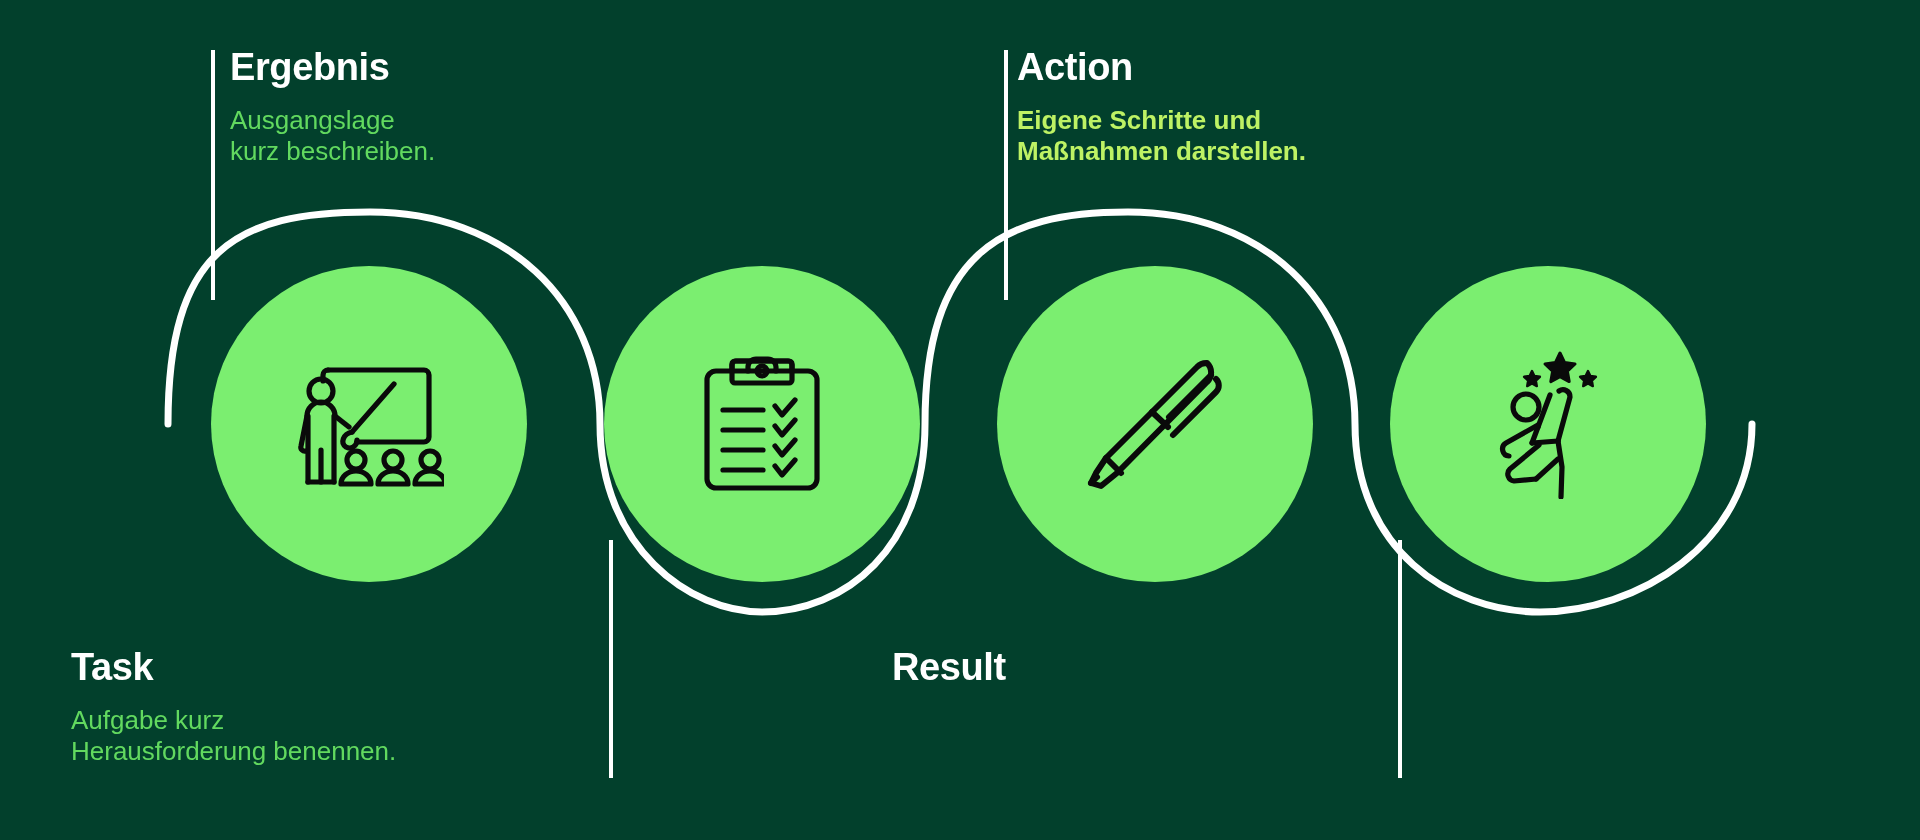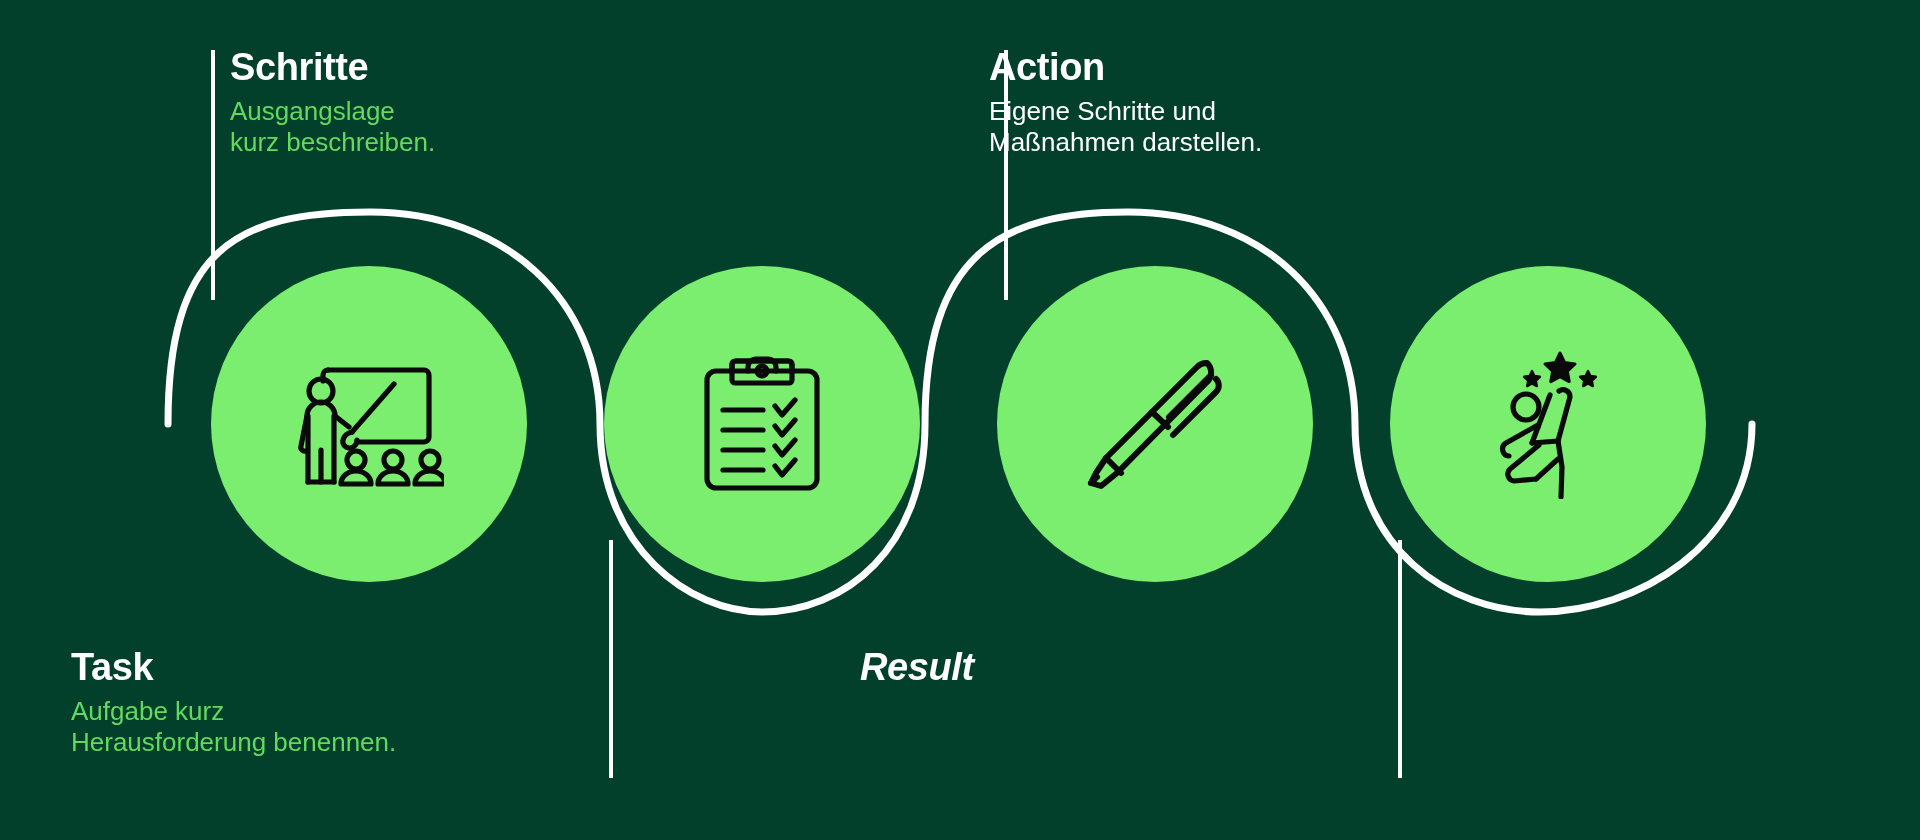--- a/index.html
+++ b/index.html
@@ -34,21 +34,21 @@
     line-height:1.04;
     letter-spacing:-0.4px;
     white-space:nowrap;
     margin:0;
   }
   .lbl-sub{
     color:#62D95F;
     font-size:26px;
     font-weight:400;
     line-height:1.22;
-    margin:8px 0 0 0;
+    margin:17px 0 0 0;
     white-space:pre-line;
   }
   .align-left{text-align:left;}
   .align-right{text-align:left;}
 </style>
 </head>
 <body style="background: rgb(2, 64, 44);">
 
 <div id="stage">
 
@@ -168,34 +168,34 @@
         <path d="M51 96 L22 120 a7 7 0 0 0 4 12 l22 -2"></path>
 
         <path d="M48 130 L70 110"></path>
       </svg>
     </div>
   </div>
 
   <div id="label-layer">
 
     <div class="label-block top align-left" style="left:230px;top:48px;width:520px;">
-      <div class="lbl-title" style="color: rgb(255, 255, 255);">Schritte</div>
+      <div class="lbl-title" style="color: rgb(255, 255, 255);">Ergebnis</div>
       <div class="lbl-sub" style="color: rgb(98, 217, 95);">Ausgangslage
 kurz beschreiben.</div>
     </div>
 
     <div class="label-block bottom align-right" style="left:71px;top:648px;width:520px;">
       <div class="lbl-title" style="color: rgb(255, 255, 255);">Task</div>
       <div class="lbl-sub" style="color: rgb(98, 217, 95);">Aufgabe kurz
 Herausforderung benennen.</div>
     </div>
 
-    <div class="label-block top align-left" style="left:989px;top:48px;width:560px;">
+    <div class="label-block top align-left" style="left:1017px;top:48px;width:560px;">
       <div class="lbl-title" style="color: rgb(255, 255, 255);">Action</div>
-      <div class="lbl-sub" style="color: #ffffff;">Eigene Schritte und
+      <div class="lbl-sub" style="color: #bef264; font-weight: bold;">Eigene Schritte und
 Maßnahmen darstellen.</div>
     </div>
 
-    <div class="label-block bottom align-right" style="left:860px;top:648px;width:520px;font-style:italic;">
+    <div class="label-block bottom align-right" style="left:892px;top:648px;width:520px;">
       <div class="lbl-title" style="color: rgb(255, 255, 255);">Result</div>
     </div>
   </div>
 </div>
 
 </body></html>

